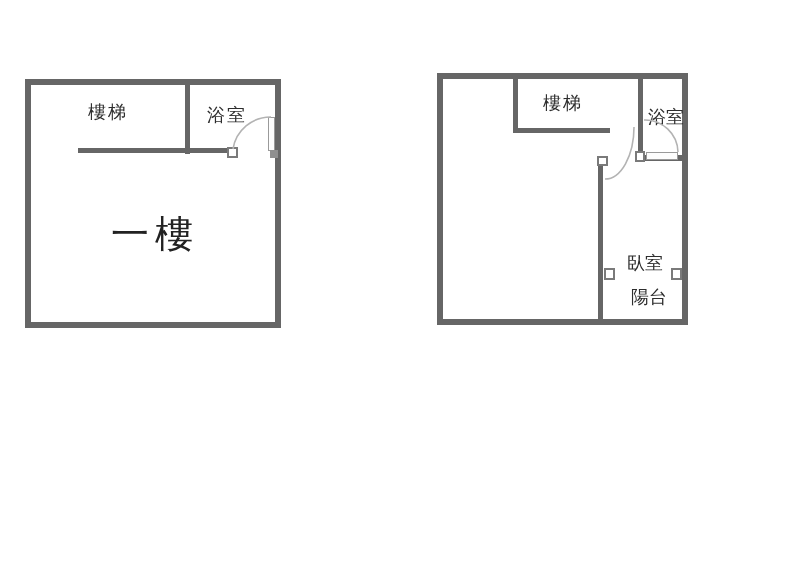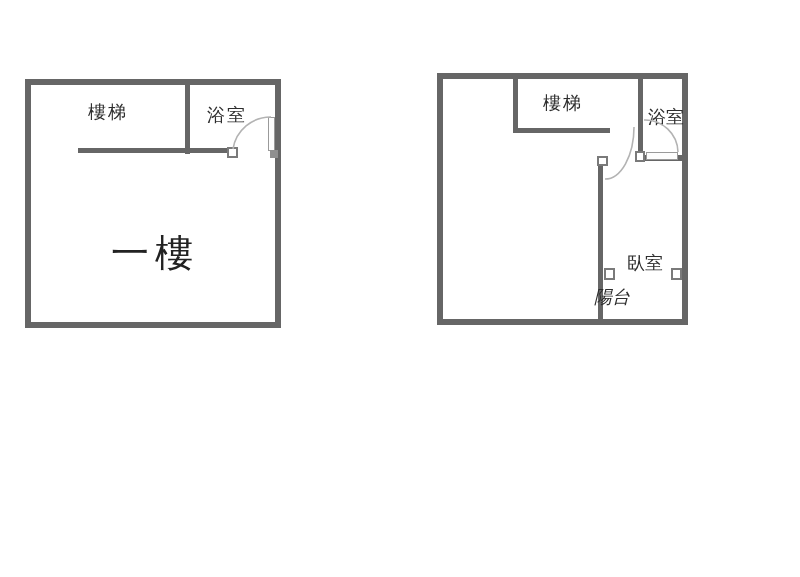--- a/index.html
+++ b/index.html
@@ -36,21 +36,21 @@
 
     <div class="wall" style="left:78px;top:148px;width:155px;height:5px;"></div>
 
     <div class="marker" style="left:227px;top:147px;width:11px;height:11px;"></div>
 
     <div class="leaf" style="left:268px;top:117px;width:7px;height:34px;"></div>
     <div class="solidmark" style="left:270px;top:150px;width:8px;height:8px;"></div>
 
     <span class="room-label" style="left:88px;top:103px;">樓梯</span>
     <span class="room-label" style="left:207px;top:106px;">浴室</span>
-    <span class="floor-label" style="left:111px;top:234px;">一樓</span>
+    <span class="floor-label" style="left:111px;top:215px;">一樓</span>
   </div>
 
   <div>
 
     <div class="outer" style="left:437px;top:73px;width:251px;height:252px;"></div>
 
     <div class="wall" style="left:513px;top:79px;width:5px;height:54px;"></div>
     <div class="wall" style="left:513px;top:128px;width:97px;height:5px;"></div>
 
     <div class="wall" style="left:638px;top:79px;width:5px;height:74px;"></div>
@@ -61,21 +61,21 @@
 
     <div class="wall" style="left:598px;top:158px;width:5px;height:161px;"></div>
     <div class="marker" style="left:597px;top:156px;width:11px;height:10px;"></div>
 
     <div class="marker" style="left:604px;top:268px;width:11px;height:12px;"></div>
     <div class="marker" style="left:671px;top:268px;width:11px;height:12px;"></div>
 
     <span class="room-label" style="left:543px;top:94px;">樓梯</span>
     <span class="room-label" style="left:648px;top:108px;letter-spacing:0px;">浴室</span>
     <span class="room-label" style="left:627px;top:254px;letter-spacing:0px;">臥室</span>
-    <span class="room-label" style="left:594px;top:288px;letter-spacing:0px;font-style:italic;">陽台</span>
+    <span class="room-label" style="left:631px;top:288px;letter-spacing:0px;">陽台</span>
   </div>
 
   <svg class="arcs" width="800" height="577">
     <path class="arc-path" d="M 233 149 A 38 38 0 0 1 271 117"></path>
     <path class="arc-path" d="M 644 120 A 33 33 0 0 1 678 152"></path>
     <path class="arc-path" d="M 634 127 A 29 52 0 0 1 605 179"></path>
   </svg>
 
 </div>
 

